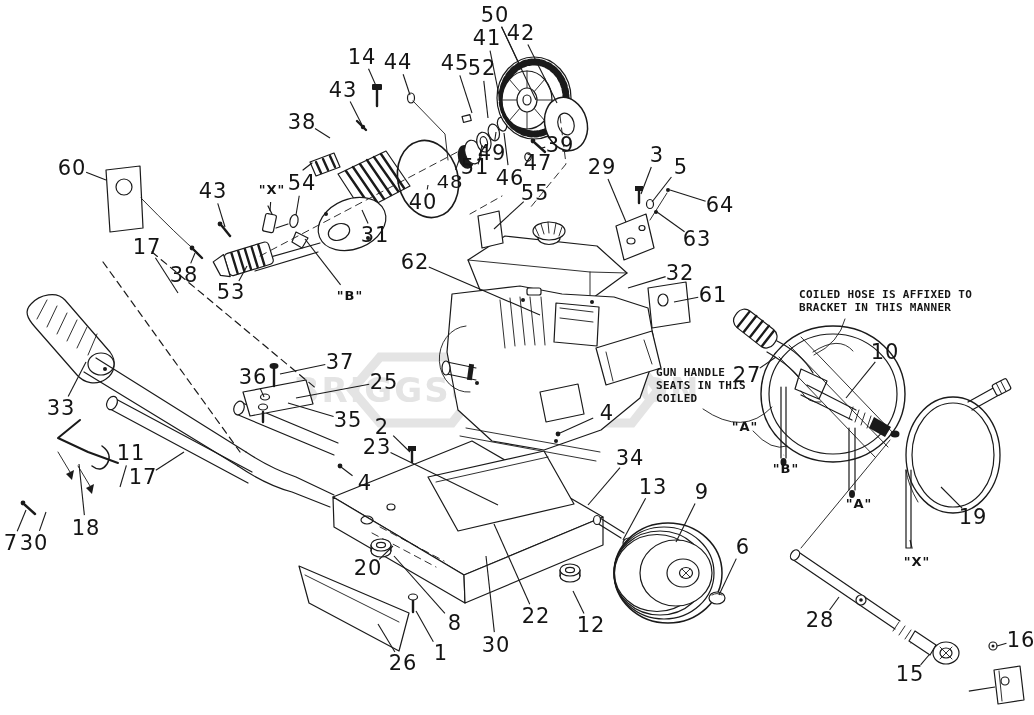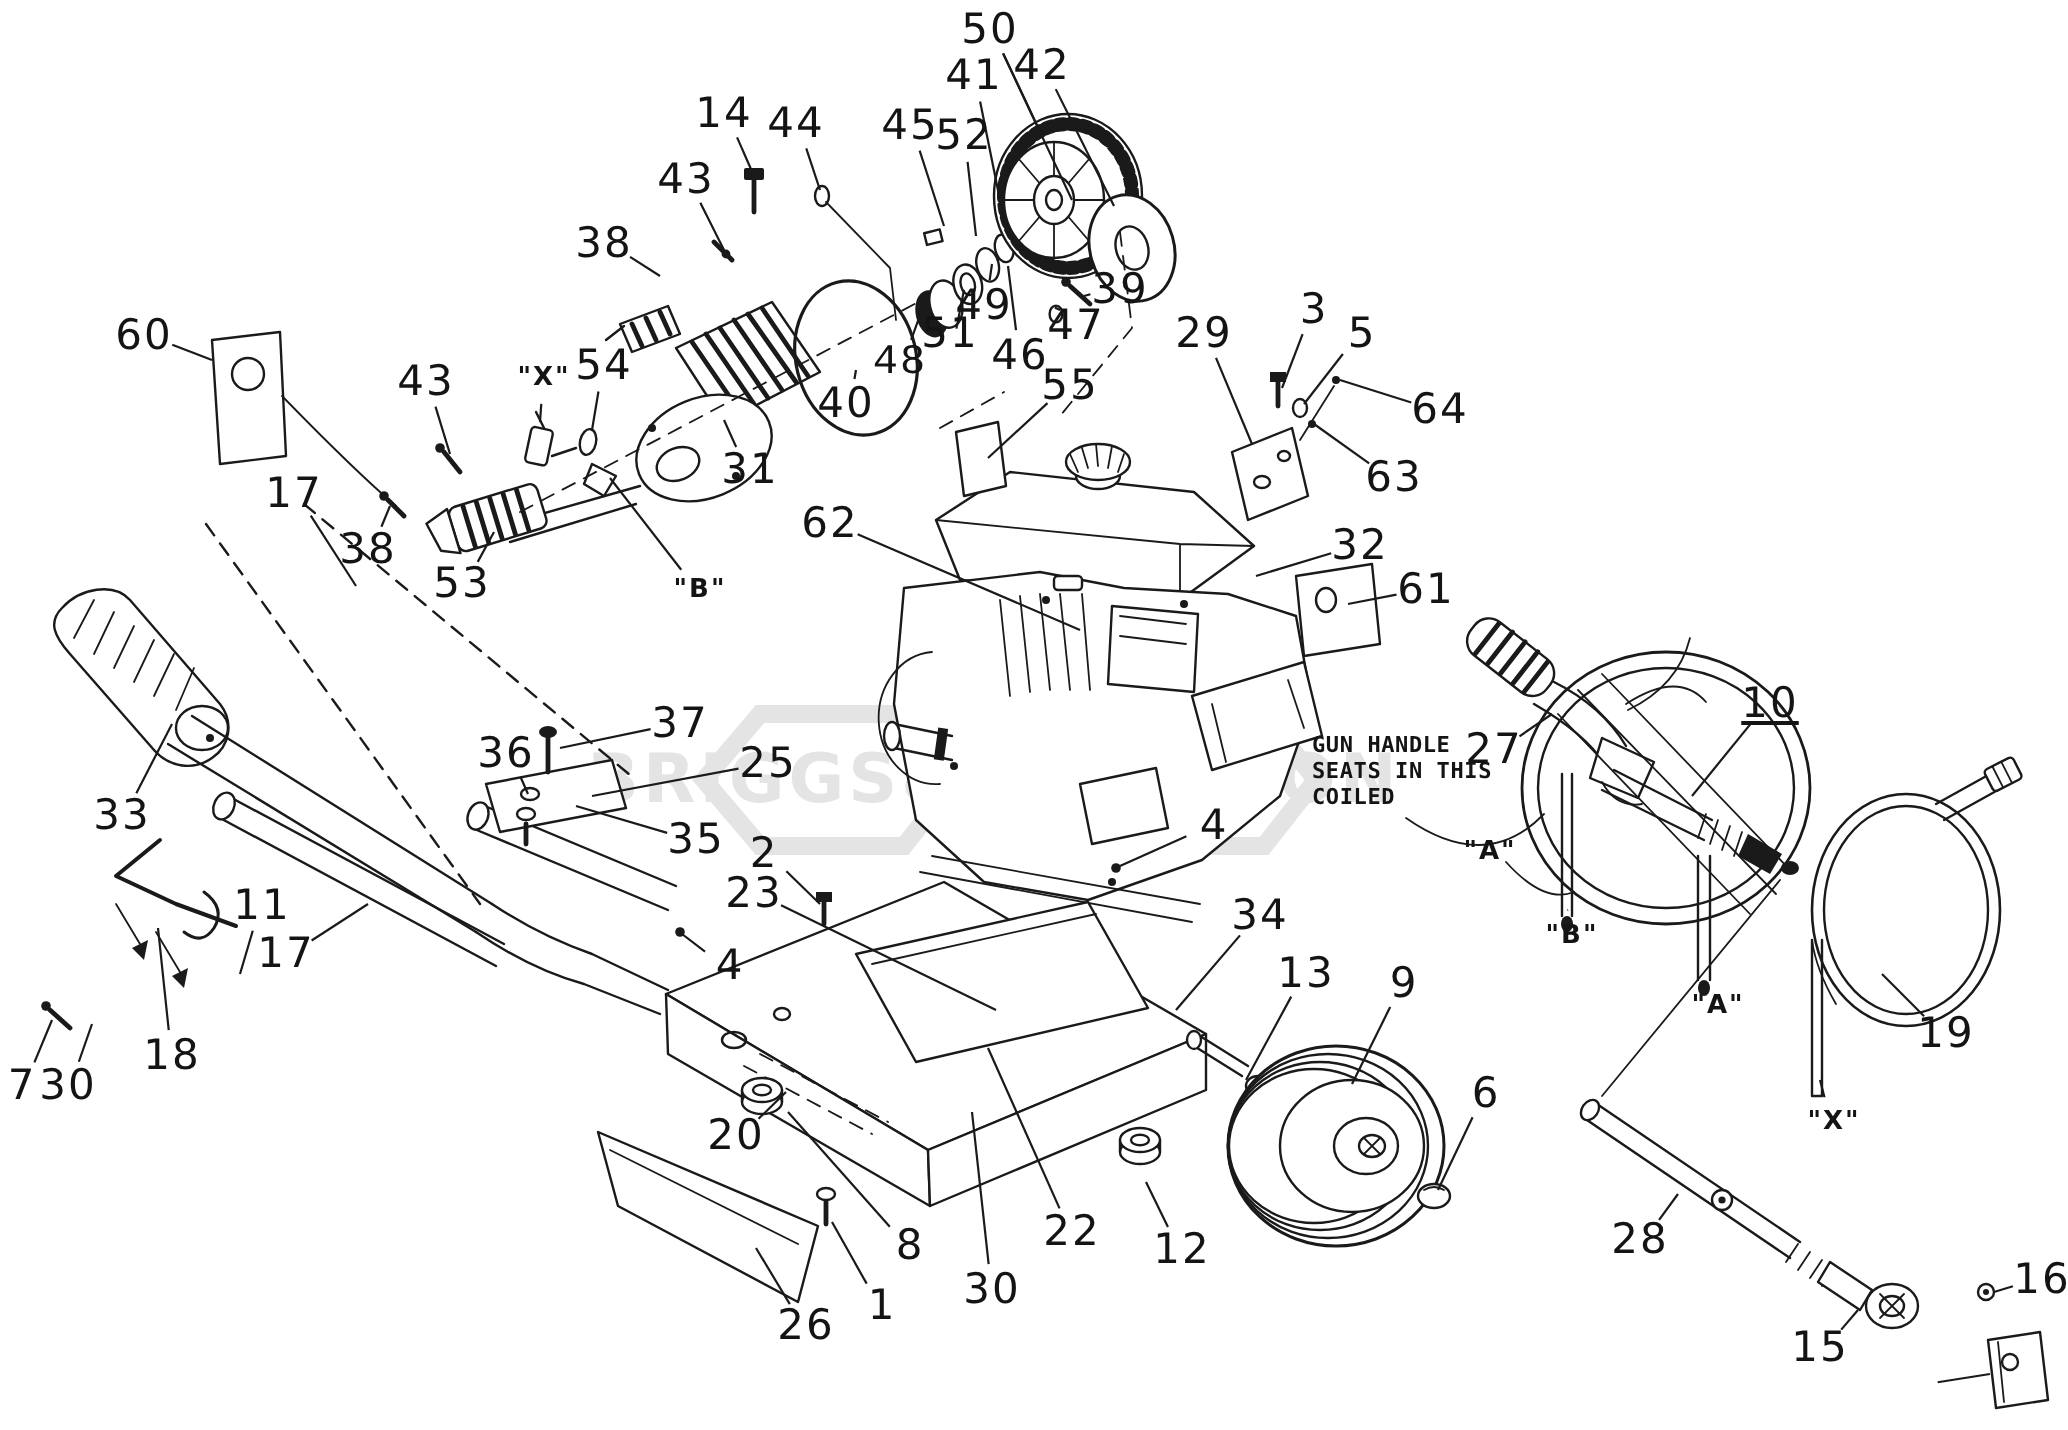--- a/index.html
+++ b/index.html
@@ -421,28 +421,32 @@
     <div class="callout" style="left: 441px; top: 653px;">1</div>
     <div class="callout" style="left: 455px; top: 623px;">8</div>
     <div class="callout" style="left: 496px; top: 645px;">30</div>
     <div class="callout" style="left: 536px; top: 616px;">22</div>
     <div class="callout" style="left: 591px; top: 625px;">12</div>
     <div class="callout" style="left: 630px; top: 458px;">34</div>
     <div class="callout" style="left: 653px; top: 487px;">13</div>
     <div class="callout" style="left: 702px; top: 492px;">9</div>
     <div class="callout" style="left: 743px; top: 547px;">6</div>
     <div class="callout" style="left: 747px; top: 375px;">27</div>
-    <div class="callout" style="left: 885px; top: 352px; text-decoration: underline;">10</div>
+    <div class="callout" style="left: 885px; top: 352px;">10</div>
     <div class="callout small" style="left: 745px; top: 426px;">"A"</div>
     <div class="callout small" style="left: 786px; top: 468px;">"B"</div>
     <div class="callout small" style="left: 859px; top: 503px;">"A"</div>
     <div class="callout small" style="left: 917px; top: 561px;">"X"</div>
     <div class="callout" style="left: 973px; top: 517px;">19</div>
     <div class="callout" style="left: 820px; top: 620px;">28</div>
     <div class="callout" style="left: 910px; top: 674px;">15</div>
     <div class="callout" style="left: 1021px; top: 640px;">16</div>
     <div class="callout" style="left: 954px; top: 732px; margin-left: 40px;">59</div>
+    <div class="note" style="left: 799px; top: 288px;">
+      <div>COILED HOSE IS AFFIXED TO</div>
+      <div>BRACKET IN THIS MANNER</div>
+    </div>
     <div class="note" style="left: 656px; top: 366px;">
       <div>GUN HANDLE</div>
       <div>SEATS IN THIS</div>
       <div>COILED</div>
     </div>
   </div>
 
 </body></html>

